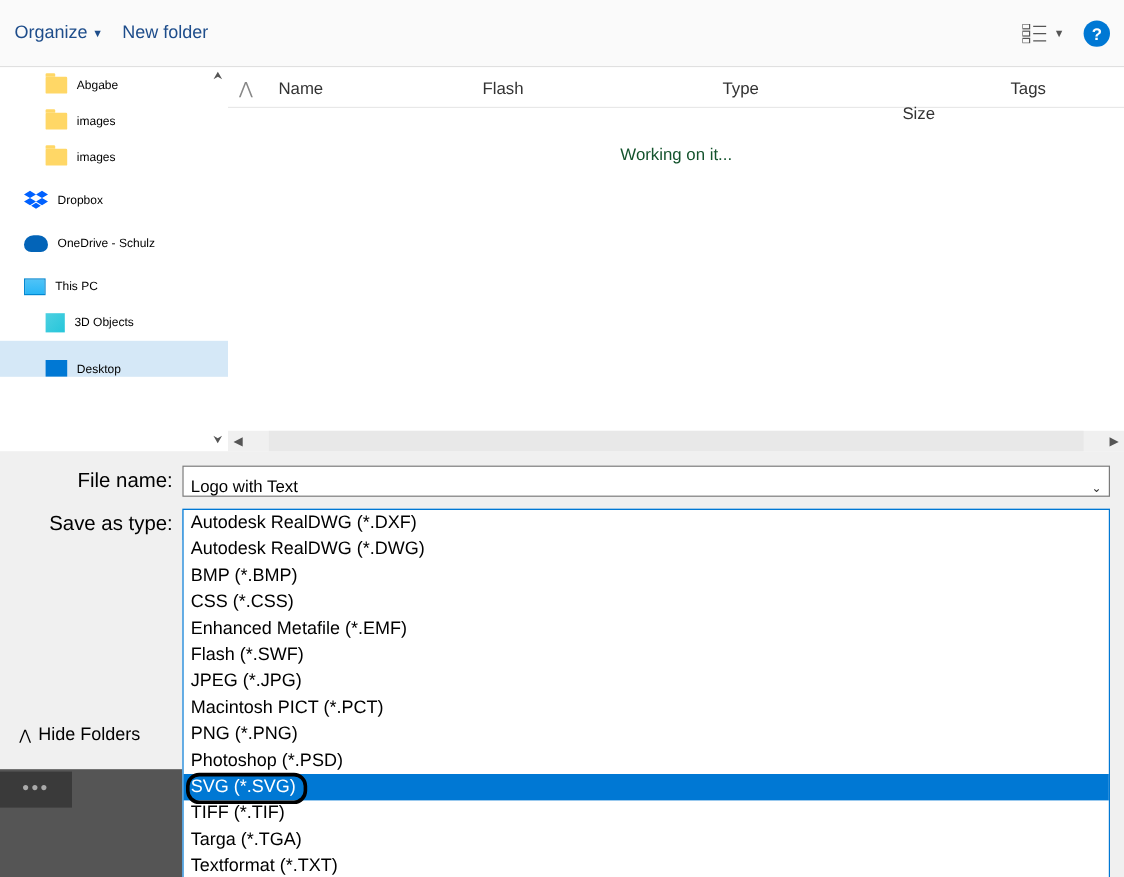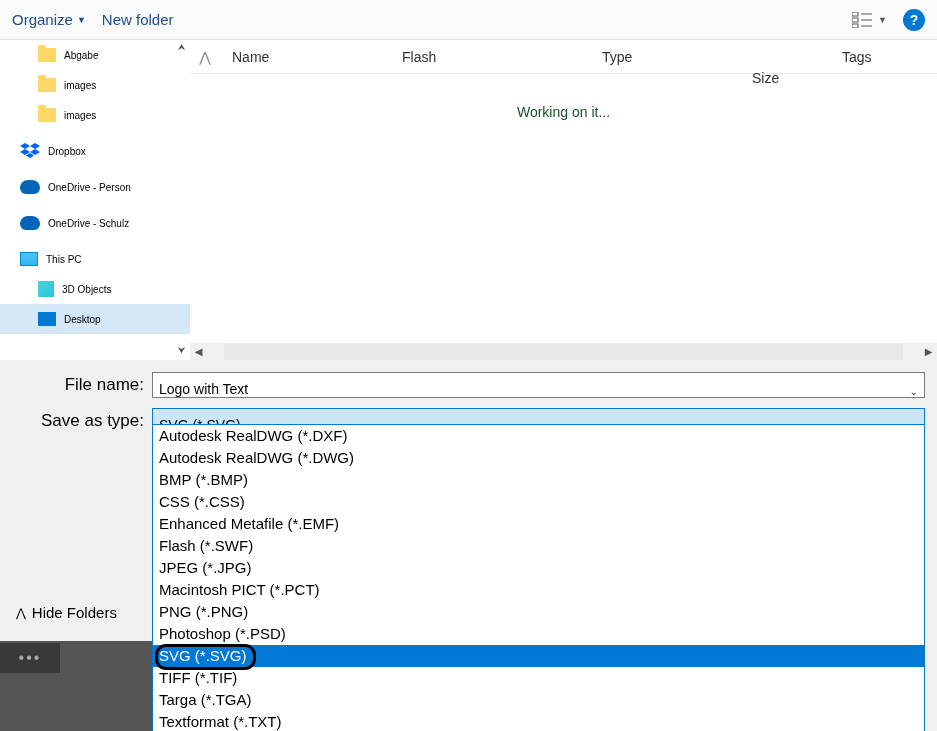--- a/index.html
+++ b/index.html
@@ -1,30 +1,30 @@
 <!DOCTYPE html>
 <html><head>
 <meta charset="utf-8">
 <style>
 * { box-sizing: border-box; margin: 0; padding: 0; font-family: "Segoe UI", Arial, sans-serif; }
 body { width: 937px; height: 731px; background: #f0f0f0; overflow: hidden; position: relative; }
 
-.toolbar { height: 40px; background: #fafafa; border-bottom: 1px solid #e0e0e0; display: flex; align-items: center; padding: 0 12px; gap: 16px; }
+.toolbar { height: 56px; background: #fafafa; border-bottom: 1px solid #e0e0e0; display: flex; align-items: center; padding: 0 12px; gap: 16px; }
 .toolbar-btn { color: #1e4d8b; font-size: 15px; cursor: pointer; display: flex; align-items: center; gap: 4px; }
 .toolbar-spacer { flex: 1; }
 .view-icon { display: flex; align-items: center; gap: 6px; color: #555; }
 .help-icon { width: 22px; height: 22px; background: #0078d4; border-radius: 50%; color: #fff; display: flex; align-items: center; justify-content: center; font-size: 14px; font-weight: bold; }
 
 .main { display: flex; height: 320px; }
 .sidebar { width: 190px; background: #fff; overflow-y: auto; position: relative; }
 .sidebar::-webkit-scrollbar { width: 17px; }
 .sidebar::-webkit-scrollbar-track { background: #f0f0f0; }
 .sidebar::-webkit-scrollbar-thumb { background: #c1c1c1; }
 .tree-item { display: flex; align-items: center; height: 30px; padding-left: 36px; font-size: 10px; cursor: pointer; gap: 8px; white-space: nowrap; overflow: hidden; }
-.tree-item.selected { background: #d5e8f7; }
+.tree-item.selected { background: #d5e8f7; align-items: flex-end; }
 .tree-item.indent2 { padding-left: 38px; }
 .tree-item.cloud { padding-left: 20px; margin-top: 6px; }
 .folder-icon { width: 18px; height: 14px; background: #ffd766; border-radius: 1px; position: relative; }
 .folder-icon::before { content: ''; position: absolute; top: -3px; left: 0; width: 8px; height: 3px; background: #ffd766; border-radius: 1px 1px 0 0; }
 .onedrive-icon { width: 20px; height: 14px; background: #0364b8; border-radius: 8px 8px 6px 6px; }
 .pc-icon { width: 18px; height: 14px; background: linear-gradient(#4fc3f7, #29b6f6); border: 1px solid #0288d1; }
 .cube-icon { width: 16px; height: 16px; background: linear-gradient(135deg, #4dd0e1, #26c6da); }
 .desktop-icon { width: 18px; height: 14px; background: #0078d4; }
 
 .content { flex: 1; background: #fff; display: flex; flex-direction: column; }
@@ -104,24 +104,20 @@
       <span>images</span>
     </div>
     <div class="tree-item cloud">
       <svg width="20" height="18" viewBox="0 0 20 18">
         <path d="M5 1 L10 4 L5 7 L0 4 Z M15 1 L20 4 L15 7 L10 4 Z M5 7 L10 10 L5 13 L0 10 Z M15 7 L20 10 L15 13 L10 10 Z M10 11 L14 13.5 L10 16 L6 13.5 Z" fill="#0061ff"></path>
       </svg>
       <span>Dropbox</span>
     </div>
     <div class="tree-item cloud">
       <span class="onedrive-icon"></span>
-      <span>OneDrive - Person</span>
-    </div>
-    <div class="tree-item cloud">
-      <span class="onedrive-icon"></span>
       <span>OneDrive - Schulz</span>
     </div>
     <div class="tree-item cloud">
       <span class="pc-icon"></span>
       <span>This PC</span>
     </div>
     <div class="tree-item indent2">
       <span class="cube-icon"></span>
       <span>3D Objects</span>
     </div>

